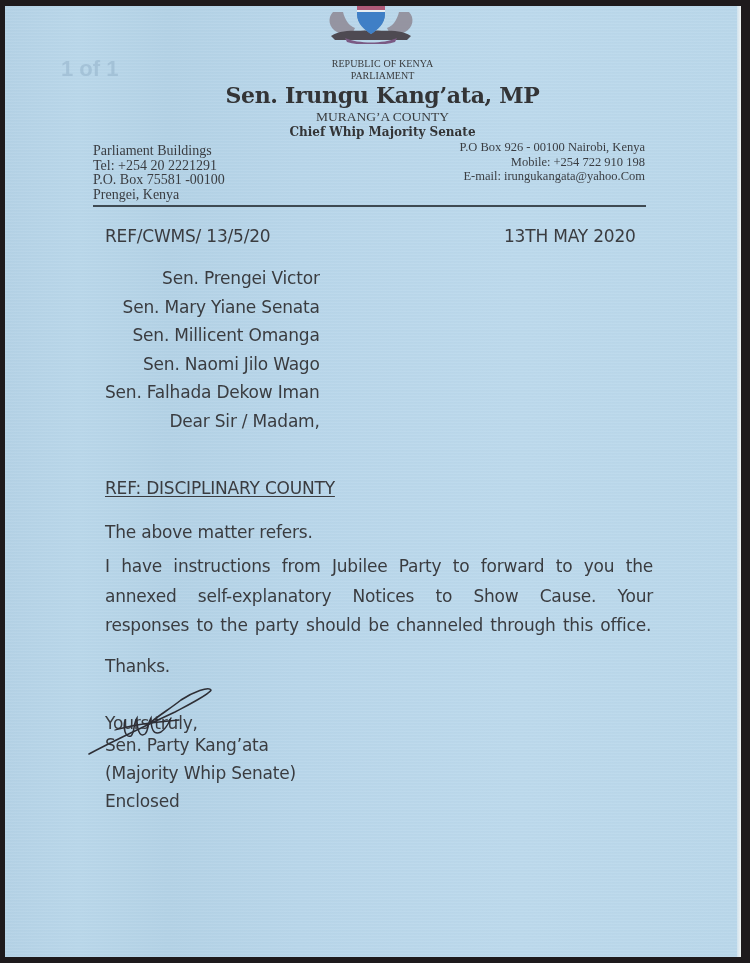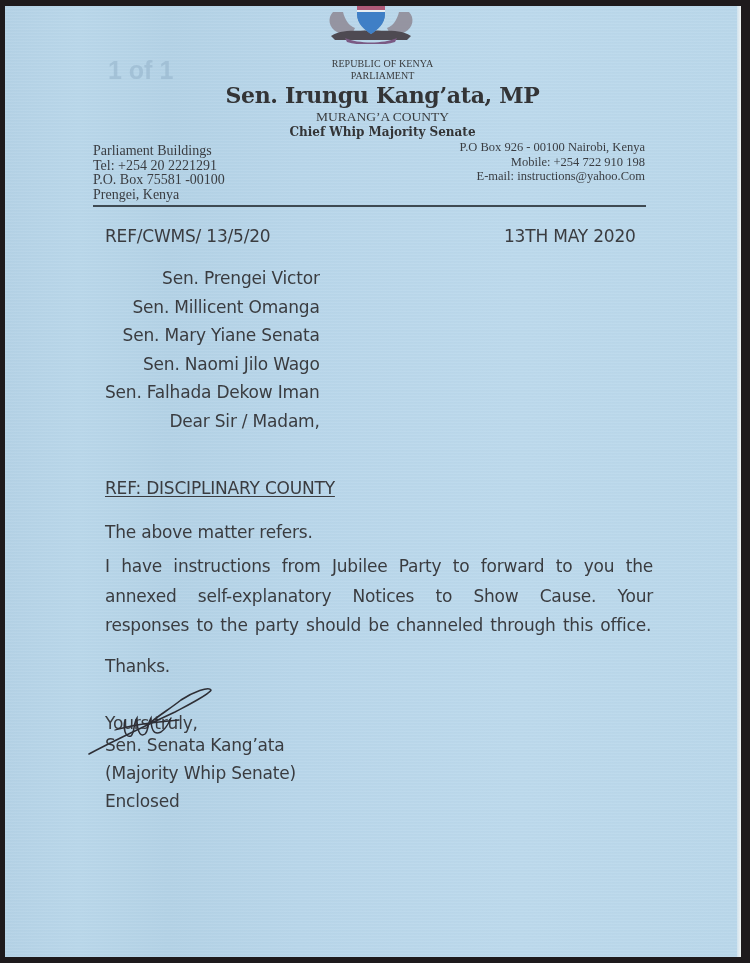--- a/index.html
+++ b/index.html
@@ -33,23 +33,22 @@
       width: 4px;
       height: 100%;
       background: linear-gradient(90deg, #cfe2ee, #f1f3f1);
     }
     .page-counter {
       position: absolute;
       left: 56px;
       top: 50px;
       font-family: "Liberation Sans", sans-serif;
       font-weight: bold;
-      font-size: 25px;
+      font-size: 22px;
       color: rgba(140, 170, 195, 0.45);
-      margin-left: 47px;
     }
     .crest {
       position: absolute;
       left: 318px;
       top: 0px;
       width: 96px;
       height: 38px;
     }
     .hdr-center {
       position: absolute;
@@ -175,47 +174,47 @@
   <div class="addr-left">
     <div>Parliament Buildings</div>
     <div>Tel: +254 20 2221291</div>
     <div>P.O. Box 75581 -00100</div>
     <div>Prengei, Kenya</div>
   </div>
 
   <div class="addr-right">
     <div>P.O Box 926 - 00100 Nairobi, Kenya</div>
     <div>Mobile: +254 722 910 198</div>
-    <div>E-mail: instructions@yahoo.Com</div>
+    <div>E-mail: irungukangata@yahoo.Com</div>
   </div>
 
   <div class="hdr-rule"></div>
 
   <div class="body-text ref-line">REF/CWMS/ 13/5/20</div>
   <div class="body-text date-line">13TH MAY 2020</div>
 
   <div class="body-text recipients">
     <div>Sen. Prengei Victor</div>
+    <div>Sen. Mary Yiane Senata</div>
     <div>Sen. Millicent Omanga</div>
-    <div>Sen. Mary Yiane Senata</div>
     <div>Sen. Naomi Jilo Wago</div>
     <div>Sen. Falhada Dekow Iman</div>
     <div>Dear Sir / Madam,</div>
   </div>
 
   <div class="body-text subject">REF:  DISCIPLINARY COUNTY</div>
 
   <div class="body-text para p1">The above matter refers.</div>
   <div class="body-text para p2">I have instructions from Jubilee Party to forward to you the annexed self-explanatory Notices to Show Cause. Your responses to the party should be channeled through this office.</div>
 
   <div class="body-text thanks">Thanks.</div>
   <div class="body-text yours">Yours truly,</div>
 
   <svg class="signature" viewBox="0 0 140 80">
     <path d="M4 72 C30 58, 60 44, 90 30 C105 22, 125 12, 126 8 C124 4, 108 10, 96 18 C86 26, 76 32, 66 40" fill="none" stroke="#2e2f36" stroke-width="1.6" stroke-linecap="round"></path>
     <path d="M40 38 C38 46, 40 56, 46 54 C50 50, 48 42, 52 36 C52 46, 54 56, 60 52 C64 48, 62 42, 66 36 C66 46, 68 54, 76 50 C82 46, 84 40, 86 36" fill="none" stroke="#2e2f36" stroke-width="1.5" stroke-linecap="round"></path>
     <path d="M30 48 C50 42, 70 40, 94 38" fill="none" stroke="#2e2f36" stroke-width="1.3" stroke-linecap="round"></path>
   </svg>
 
-  <div class="body-text sign-name">Sen. Senata Kang’ata</div>
+  <div class="body-text sign-name">Sen. Party Kang’ata</div>
   <div class="body-text sign-role">(Majority Whip Senate)</div>
   <div class="body-text enclosed">Enclosed</div>
 </div>
 
 </body></html>

